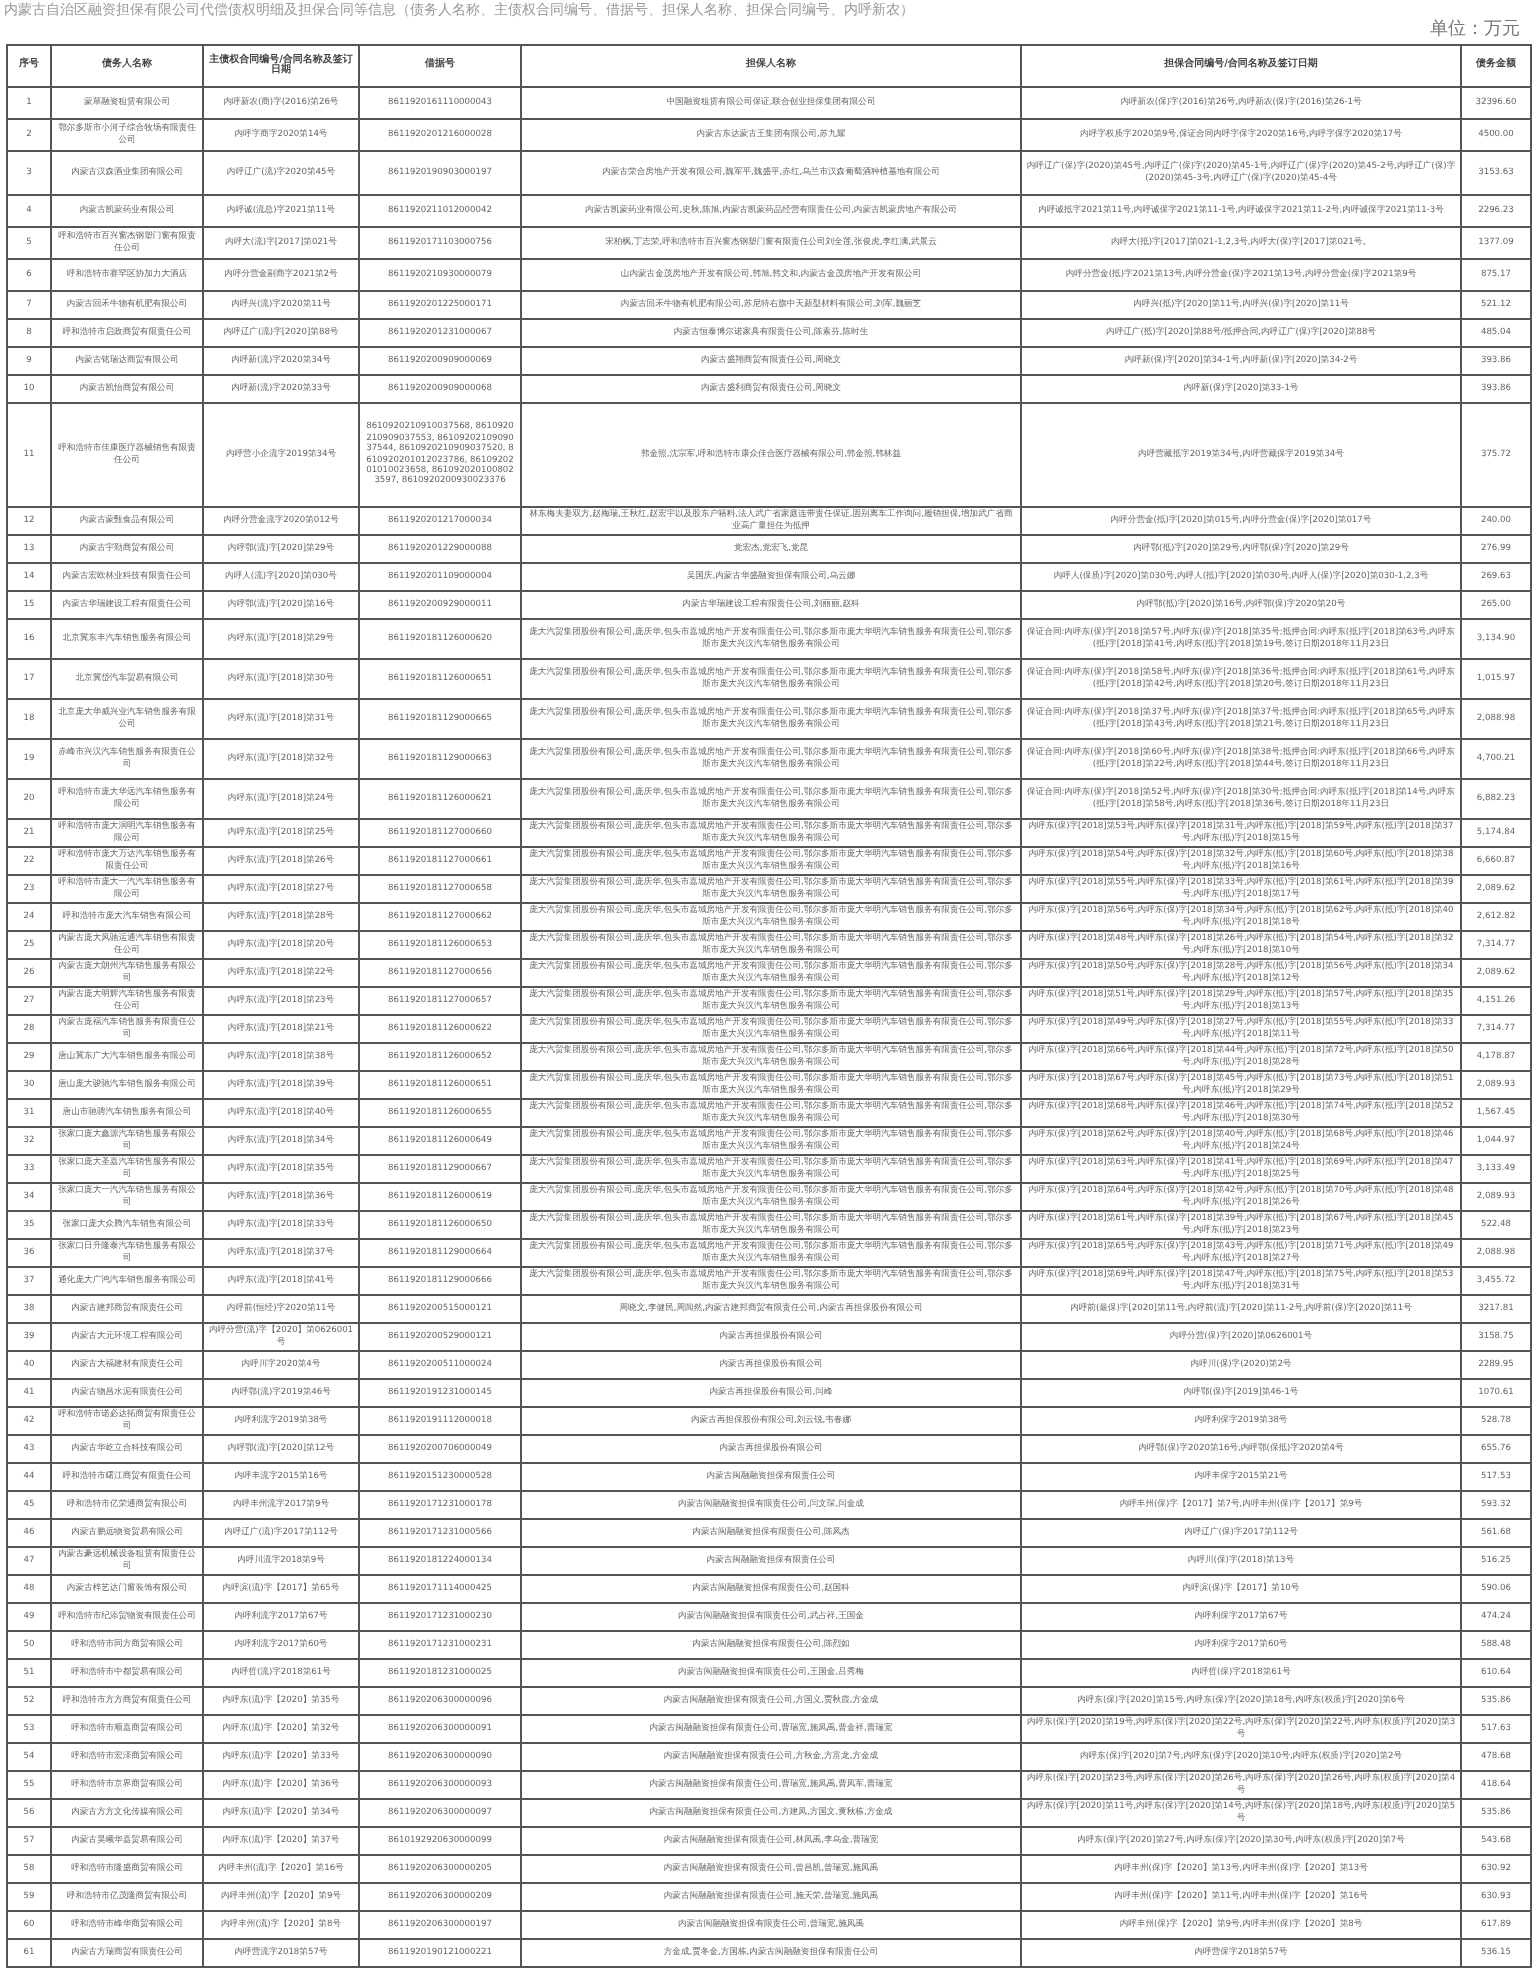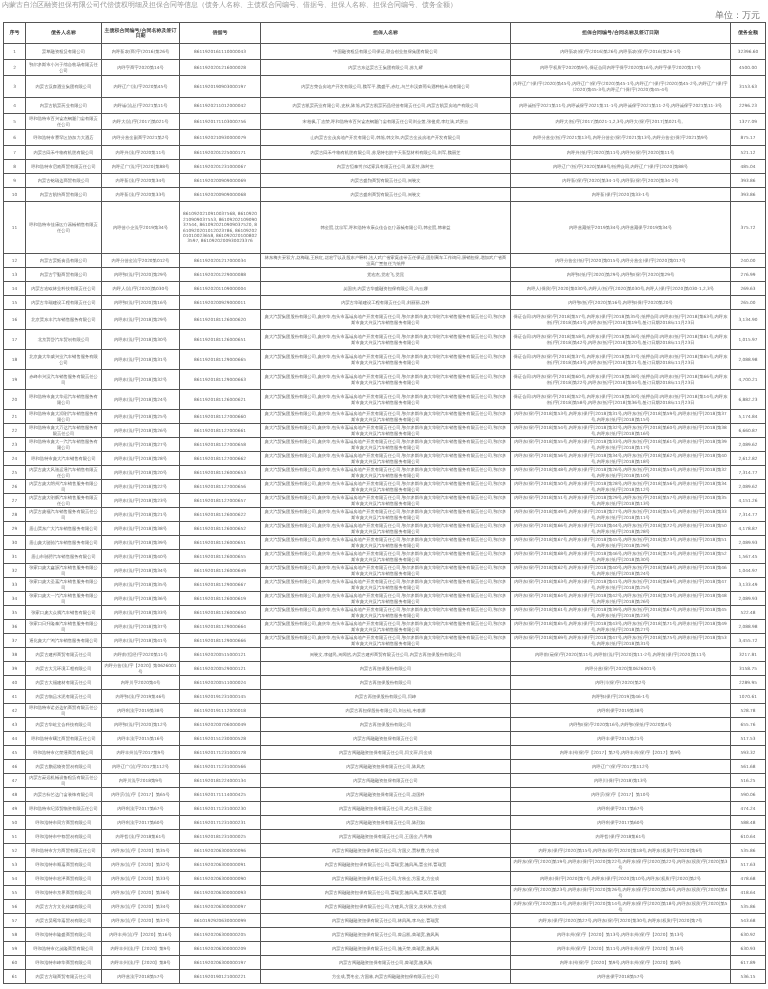--- a/index.html
+++ b/index.html
@@ -7,21 +7,21 @@
   .topline{height:10px;font-size:7px;color:#999;white-space:nowrap;overflow:hidden;padding-left:2px;line-height:10px;}
   .unit{height:14px;text-align:right;font-size:9px;color:#777;padding-right:8px;line-height:14px;margin-top:-2px;}
   table{border-collapse:collapse;width:762px;margin-left:3px;table-layout:fixed;}
   td,th{border:1px solid #555;font-size:4.3px;line-height:5.4px;text-align:center;vertical-align:middle;padding:0 2px;color:#666;overflow:hidden;word-break:break-all;}
   th{font-weight:bold;color:#444;height:20px;font-size:5px;}
   col.c0{width:22px}col.c1{width:76px}col.c2{width:78px}col.c3{width:81px}col.c4{width:250px}col.c5{width:220px}col.c6{width:35px}
 </style>
 </head>
 <body>
 
-<div class="topline">内蒙古自治区融资担保有限公司代偿债权明细及担保合同等信息（债务人名称、主债权合同编号、借据号、担保人名称、担保合同编号、债务金额）</div>
+<div class="topline">内蒙古自治区融资担保有限公司代偿债权明细及担保合同等信息（债务人名称、主债权合同编号、借据号、担保人名称、担保合同编号、内呼新农）</div>
 <div class="unit">单位：万元</div>
 
 <table>
   <colgroup>
       <col class="c0">
       <col class="c1">
       <col class="c2">
       <col class="c3">
       <col class="c4">
       <col class="c5">

